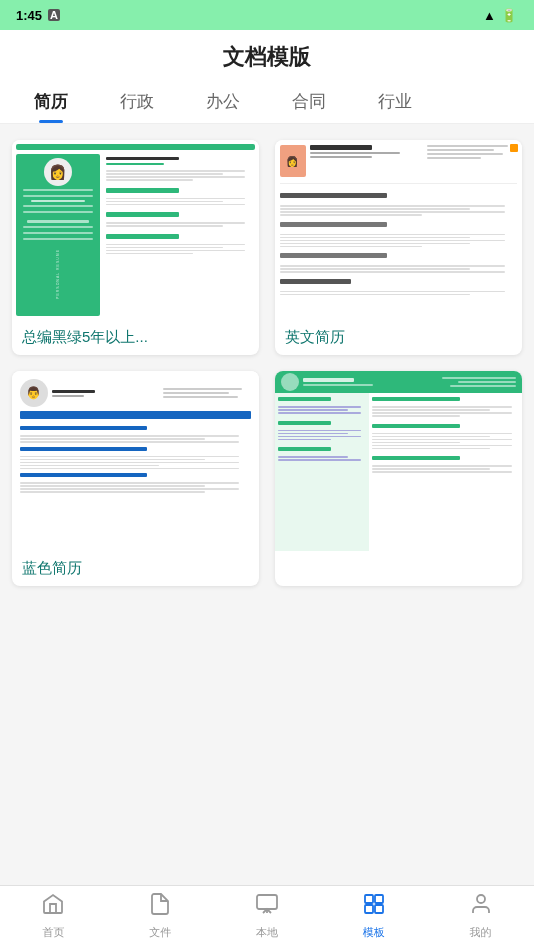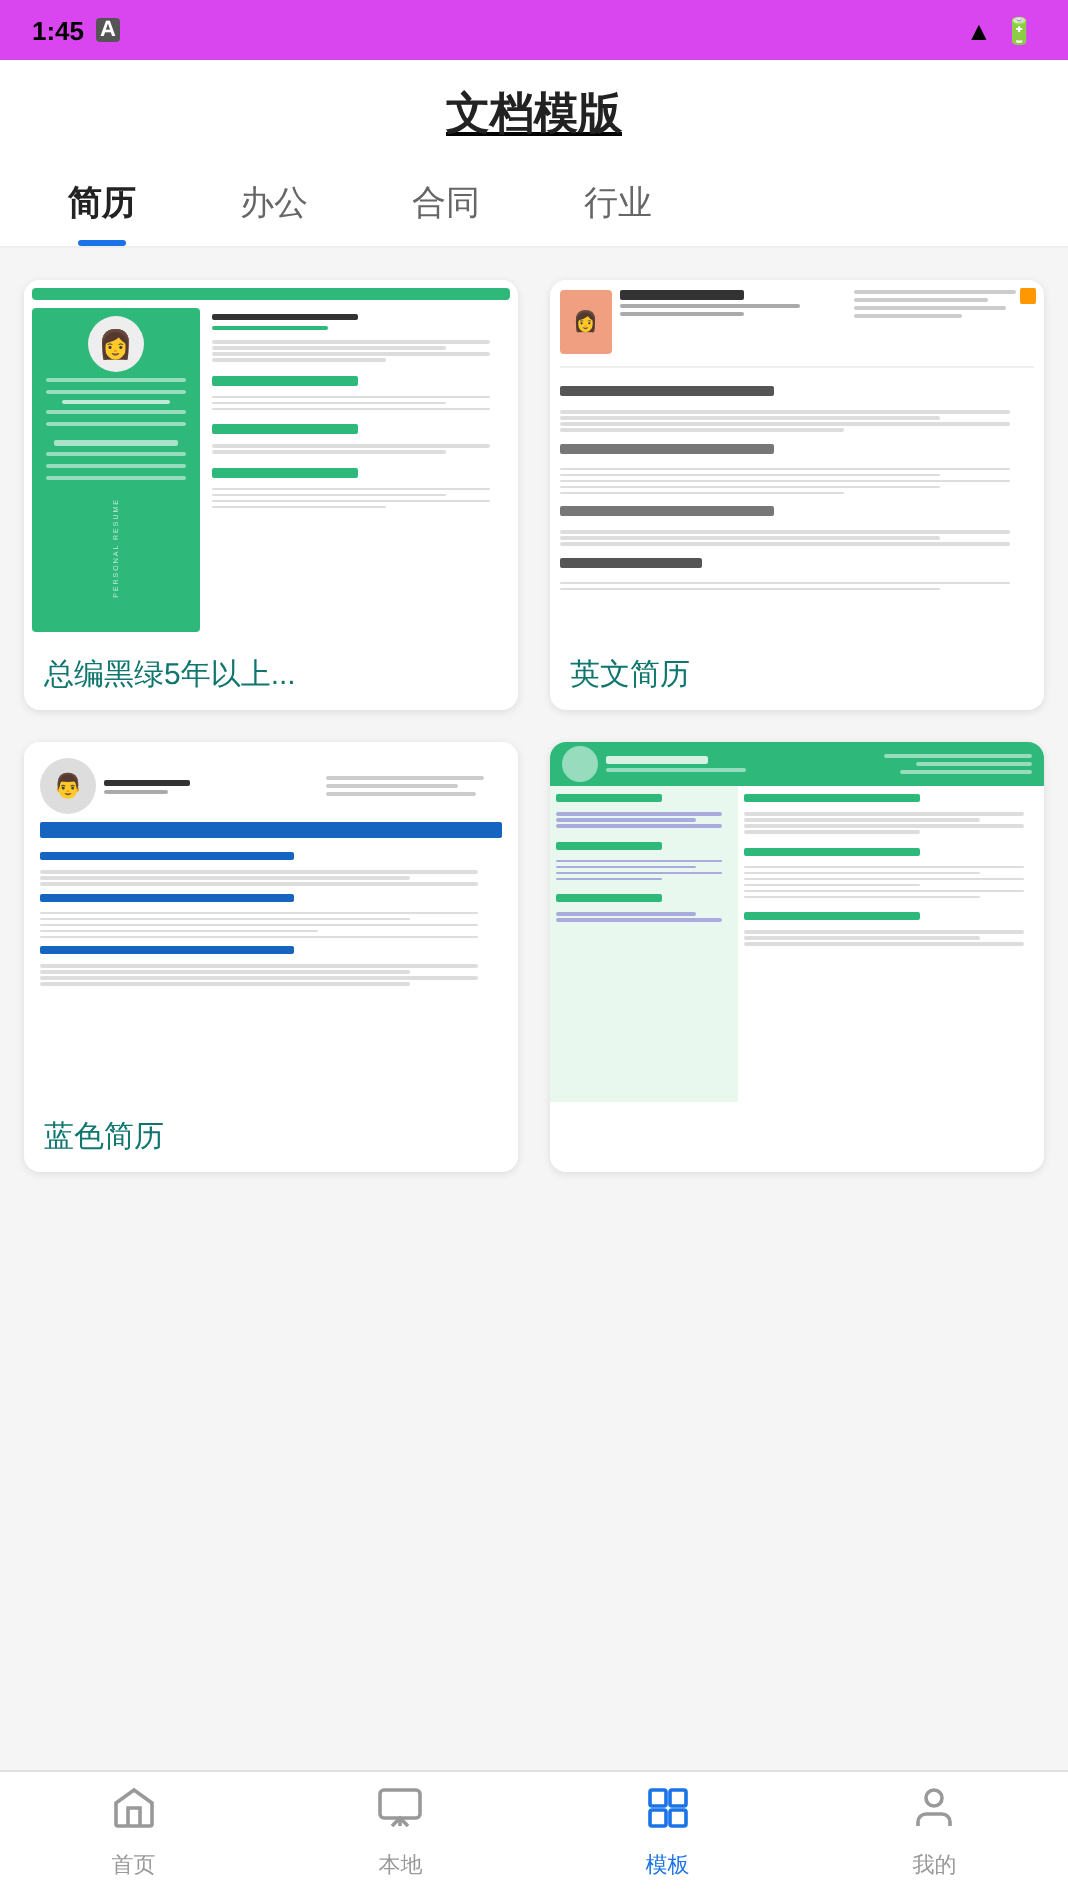--- a/index.html
+++ b/index.html
@@ -8,37 +8,36 @@
       height: 950px;
       font-family: -apple-system, "PingFang SC", "Helvetica Neue", Arial, sans-serif;
       background: #f5f5f5;
       overflow: hidden;
       position: relative;
     }
 
     
     .status-bar {
       height: 30px;
-      background: #d946ef;
+      background: #86efac;
       display: flex;
       align-items: center;
       justify-content: space-between;
       padding: 0 16px;
       font-size: 13px;
       font-weight: 600;
     }
     .status-left { display: flex; align-items: center; gap: 6px; }
     .status-right { display: flex; align-items: center; gap: 6px; }
 
     
     .page-header {
       background: #fff;
       padding: 12px 3px 8px;
       text-align: center;
-      text-decoration: underline;
     }
     .page-title {
       font-size: 22px;
       font-weight: 600;
       color: #222;
     }
 
     
     .tab-bar {
       background: #fff;
@@ -394,20 +393,21 @@
     <span>🔋</span>
   </div>
 </div>
 
 <div class="page-header">
   <div class="page-title">文档模版</div>
 </div>
 
 <div class="tab-bar">
   <div class="tab-item active">简历</div>
+  <div class="tab-item">行政</div>
   <div class="tab-item">办公</div>
   <div class="tab-item">合同</div>
   <div class="tab-item">行业</div>
 </div>
 
 <div class="content">
   <div class="template-grid">
 
     <div class="template-card">
       <div class="template-preview">
@@ -631,20 +631,29 @@
       <svg width="24" height="24" viewBox="0 0 24 24" fill="none" stroke="#999" stroke-width="1.8">
         <path d="M3 9.5L12 3l9 6.5V20a1 1 0 0 1-1 1H4a1 1 0 0 1-1-1V9.5z"></path>
         <path d="M9 21V12h6v9"></path>
       </svg>
     </div>
     <div class="nav-label">首页</div>
   </div>
   <div class="nav-item">
     <div class="nav-icon">
       <svg width="24" height="24" viewBox="0 0 24 24" fill="none" stroke="#999" stroke-width="1.8">
+        <path d="M13 2H6a2 2 0 0 0-2 2v16a2 2 0 0 0 2 2h12a2 2 0 0 0 2-2V9z"></path>
+        <polyline points="13,2 13,9 20,9"></polyline>
+      </svg>
+    </div>
+    <div class="nav-label">文件</div>
+  </div>
+  <div class="nav-item">
+    <div class="nav-icon">
+      <svg width="24" height="24" viewBox="0 0 24 24" fill="none" stroke="#999" stroke-width="1.8">
         <rect x="2" y="3" width="20" height="14" rx="2"></rect>
         <polyline points="8,21 12,17 16,21"></polyline>
         <line x1="12" y1="17" x2="12" y2="21"></line>
       </svg>
     </div>
     <div class="nav-label">本地</div>
   </div>
   <div class="nav-item">
     <div class="nav-icon active">
       <svg width="24" height="24" viewBox="0 0 24 24" fill="none" stroke="#1a73e8" stroke-width="1.8">

